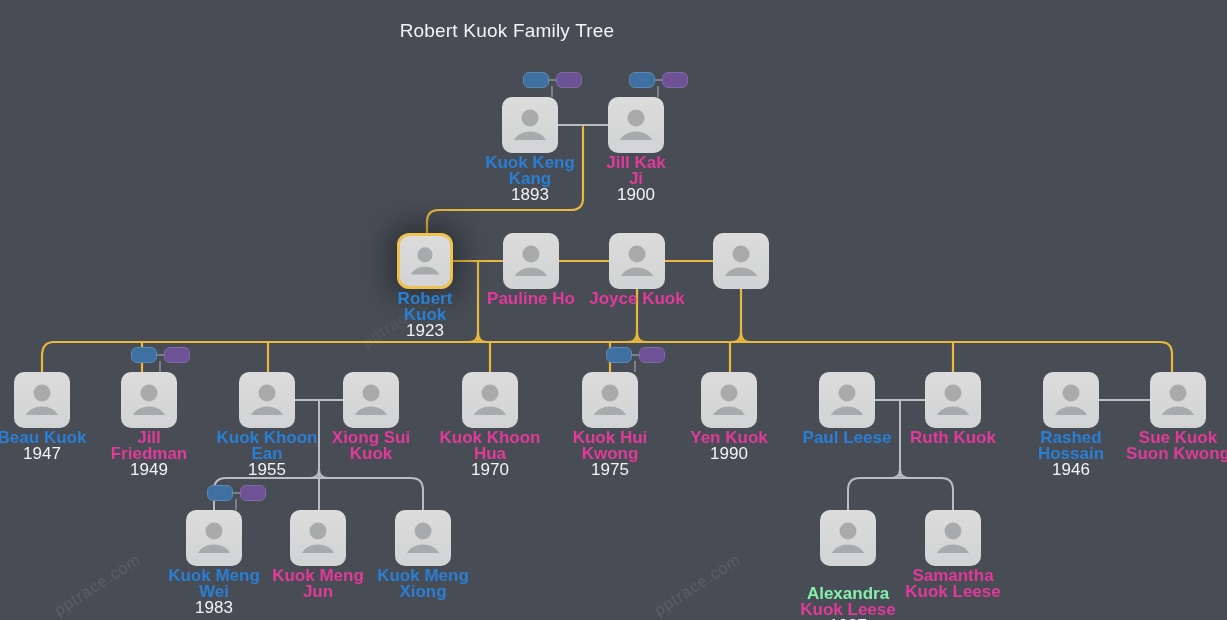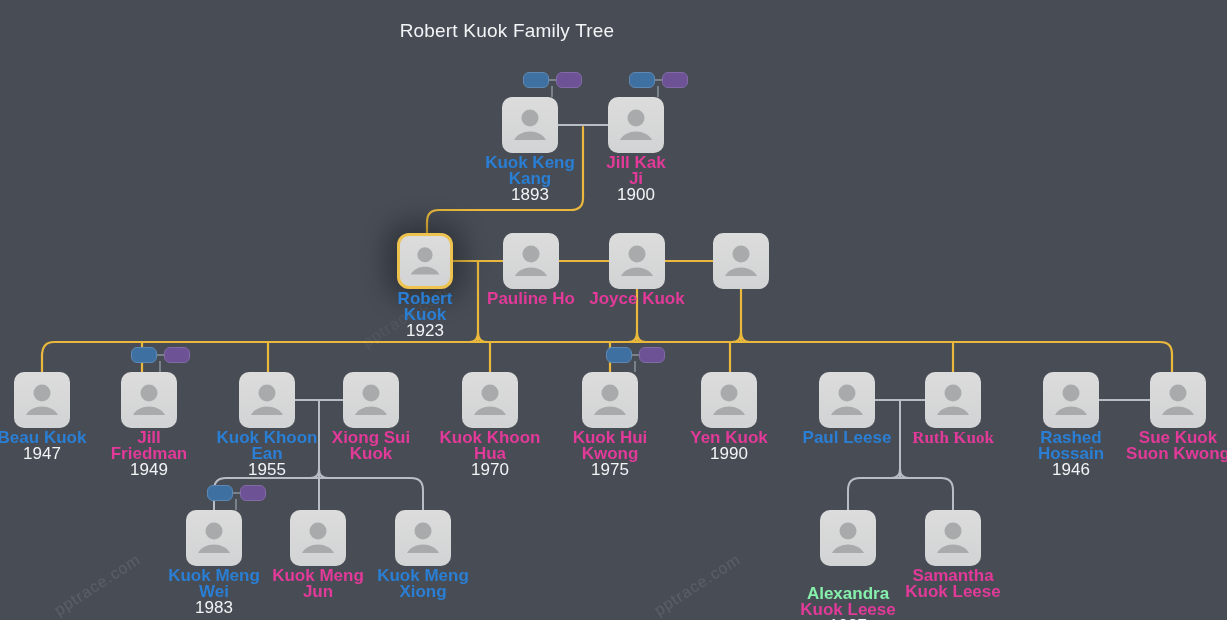--- a/index.html
+++ b/index.html
@@ -263,21 +263,21 @@
       <div class="plabel" style="left: 785px; top: 430px;">
         <div class="nm" style="color: rgb(42, 127, 212);">Paul Leese</div>
       </div>
       <div class="card" style="left: 925px; top: 372px;">
         <svg viewBox="0 0 56 56">
   <circle cx="28" cy="21" r="8.5" fill="#a9aaac"></circle>
   <path d="M12 43 C18 31.5 38 31.5 44 43 Z" fill="#a9aaac"></path>
         </svg>
       </div>
       <div class="plabel" style="left: 891px; top: 430px;">
-        <div class="nm" style="color: rgb(226, 58, 153); font-family: Liberation Serif, serif;">Ruth Kuok</div>
+        <div class="nm" style="color: rgb(226, 58, 153);">Ruth Kuok</div>
       </div>
       <div class="card" style="left: 1043px; top: 372px;">
         <svg viewBox="0 0 56 56">
   <circle cx="28" cy="21" r="8.5" fill="#a9aaac"></circle>
   <path d="M12 43 C18 31.5 38 31.5 44 43 Z" fill="#a9aaac"></path>
         </svg>
       </div>
       <div class="plabel" style="left: 1009px; top: 430px;">
         <div class="nm" style="color: rgb(42, 127, 212);">Rashed</div>
         <div class="nm" style="color: rgb(42, 127, 212);">Hossain</div>

